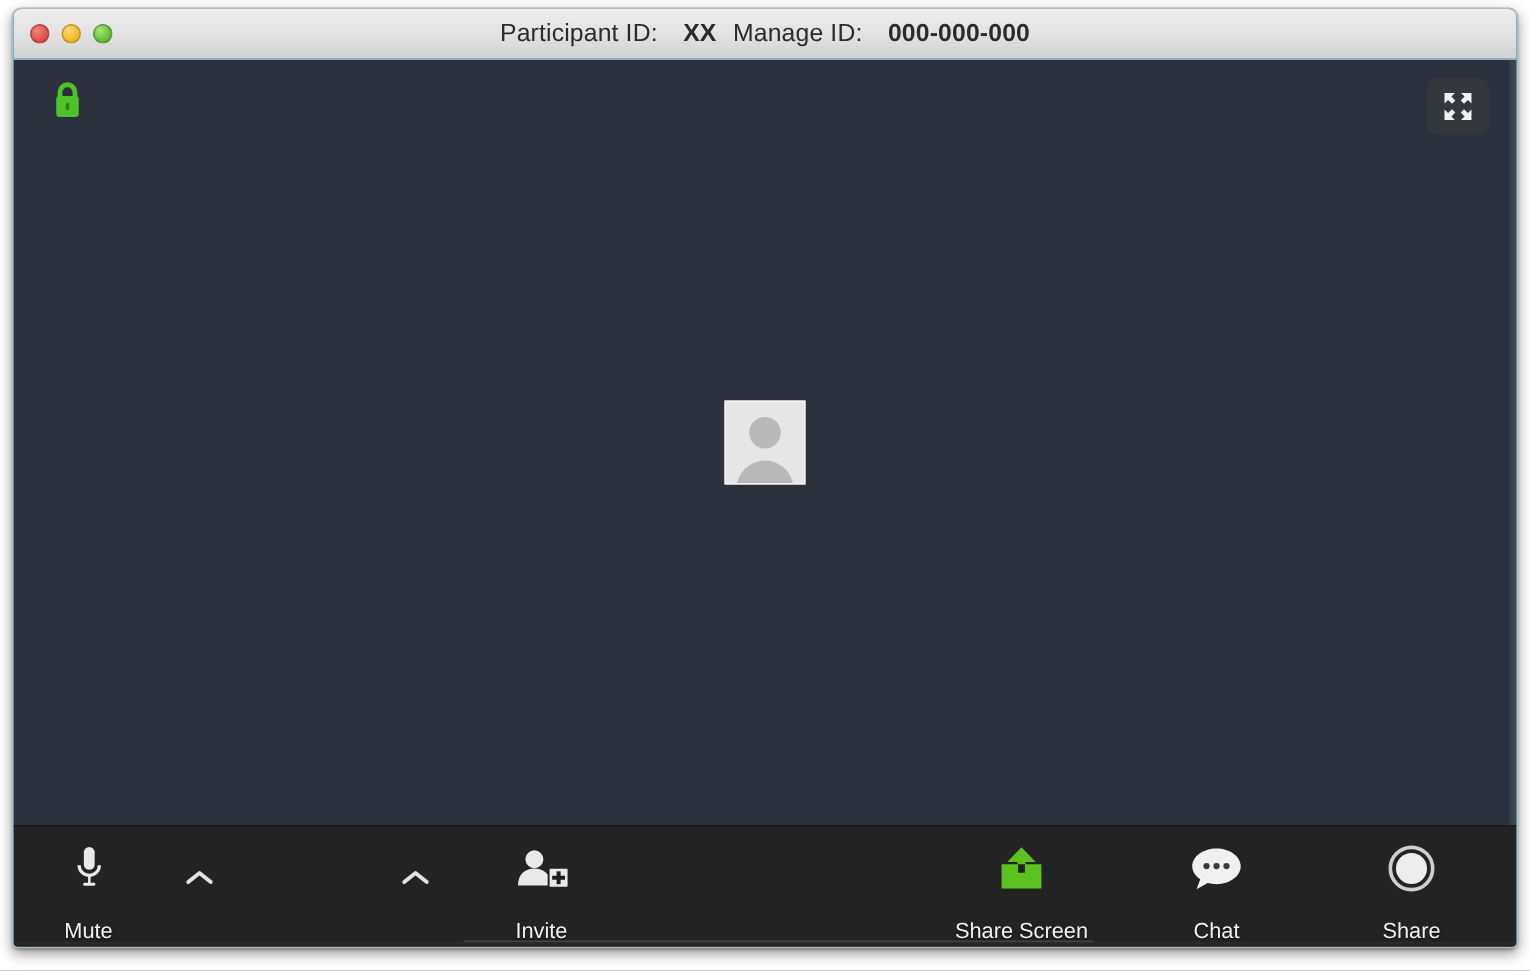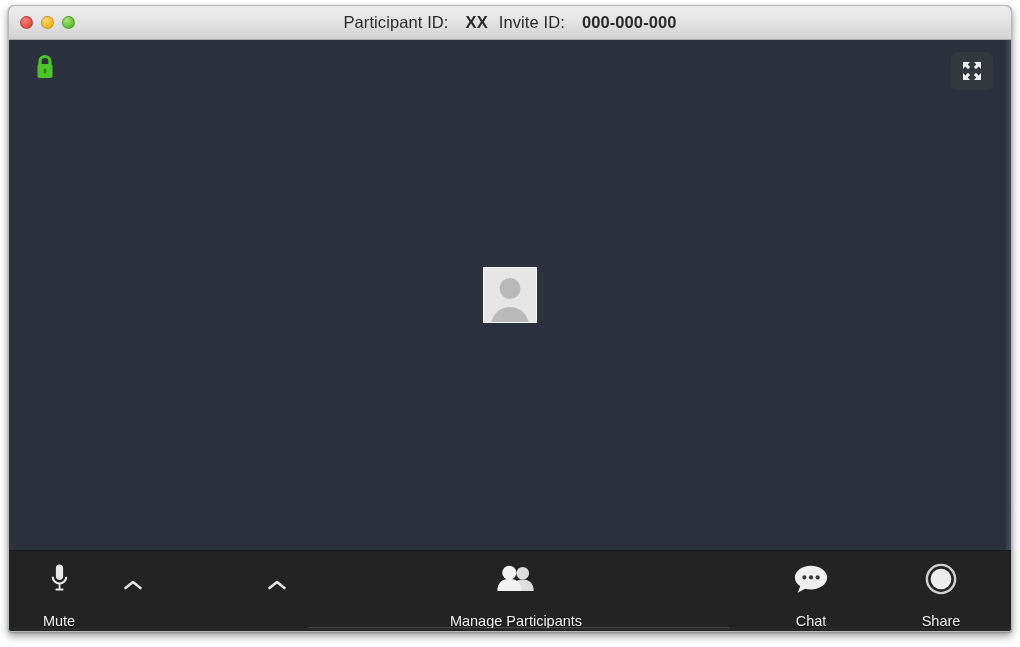--- a/index.html
+++ b/index.html
@@ -226,21 +226,21 @@
         <div class="tl tl-close"></div>
         <div class="tl tl-min"></div>
         <div class="tl tl-max"></div>
       </div>
 
       <div class="title-text">
         <span class="lbl">Participant ID:</span>
         <span class="title-sp"></span>
         <span class="val">XX</span>
         <span class="title-gap"></span>
-        <span class="lbl">Invite ID:</span>
+        <span class="lbl">Manage ID:</span>
         <span class="title-sp"></span>
         <span class="val">000-000-000</span>
       </div>
     </div>
 
     <div class="stage">
 
       <div class="lock-icon">
         <svg viewBox="0 0 24 28" width="24" height="28" aria-hidden="true">
           <path d="M7 12 V8.5 A5 5 0 0 1 17 8.5 V12" fill="none" stroke="#4fc22a" stroke-width="3.2"></path>
@@ -286,33 +286,49 @@
           <path d="M2.5 9 L10 3 L17.5 9" fill="none" stroke="#e4e4e4" stroke-width="2.6" stroke-linecap="round" stroke-linejoin="round"></path>
         </svg>
       </div>
 
       <div class="chevron" style="left:268px;">
         <svg viewBox="0 0 20 12" width="20" height="12" aria-hidden="true">
           <path d="M2.5 9 L10 3 L17.5 9" fill="none" stroke="#e4e4e4" stroke-width="2.6" stroke-linecap="round" stroke-linejoin="round"></path>
         </svg>
       </div>
 
-
-      <div class="tb-item" style="left:507px;">
-        <div class="tb-icon">
-          <svg viewBox="0 0 46 32" width="44" height="32" aria-hidden="true">
-            <circle cx="30" cy="10" r="6.6" fill="#dedede"></circle>
-            <path d="M18.5 28.5 C18.5 19.8 24 16.5 30 16.5 C36 16.5 41.5 19.8 41.5 28.5 Z" fill="#dedede"></path>
-            <circle cx="16" cy="9.5" r="7.4" fill="#f2f2f2"></circle>
-            <path d="M3.5 28.5 C3.5 19.2 9.5 15.8 16 15.8 C22.5 15.8 28.5 19.2 28.5 28.5 Z" fill="#f2f2f2"></path>
-          </svg>
-        </div>
-        <div class="tb-label">Manage Participants</div>
-      </div>
-
+      <div class="tb-item" style="left:352px;">
+        <div class="tb-icon">
+          <svg viewBox="0 0 40 32" width="38" height="32" aria-hidden="true">
+            <circle cx="15" cy="9.5" r="6.3" fill="#e9e9e9"></circle>
+            <path d="M3.5 28 C3.5 19.5 9 16 15 16 C21 16 26.5 19.5 26.5 28 Z" fill="#e9e9e9"></path>
+            <rect x="25" y="15.5" width="14" height="14" rx="1" fill="#e9e9e9" stroke="#232323" stroke-width="1.4"></rect>
+            <rect x="30.6" y="18" width="2.8" height="9" fill="#1d1d1d"></rect>
+            <rect x="27.5" y="21.1" width="9" height="2.8" fill="#1d1d1d"></rect>
+          </svg>
+        </div>
+        <div class="tb-label">Invite</div>
+      </div>
+
+
+      <div class="tb-item" style="left:672px;">
+        <div class="tb-icon">
+          <svg viewBox="0 0 38 34" width="36" height="34" aria-hidden="true">
+            <path d="M5 14 H33 V31 H5 Z" fill="#5cc220"></path>
+            <rect x="16.2" y="8" width="5.6" height="14" fill="#5cc220"></rect>
+            <path d="M19 2 L29 12.5 H9 Z" fill="#5cc220"></path>
+            <rect x="16.2" y="12" width="5.6" height="10" fill="#232323" opacity="0"></rect>
+            <path d="M19 3.5 L27.2 12 H10.8 Z" fill="#5cc220"></path>
+            <rect x="16.6" y="11" width="4.8" height="11" fill="#5cc220"></rect>
+            <path d="M5.5 14.5 H32.5 V30.5 H5.5 Z" fill="#5cc220"></path>
+            <rect x="16.6" y="14" width="4.8" height="6" fill="#232323"></rect>
+          </svg>
+        </div>
+        <div class="tb-label">Share Screen</div>
+      </div>
 
       <div class="tb-item" style="left:802px;">
         <div class="tb-icon">
           <svg viewBox="0 0 40 34" width="38" height="34" aria-hidden="true">
             <path d="M20 3 C29.4 3 37 8.6 37 15.5 C37 22.4 29.4 28 20 28 C17.8 28 15.7 27.7 13.8 27.2 L6 31.5 L8.6 24.6 C5.1 22.3 3 19.1 3 15.5 C3 8.6 10.6 3 20 3 Z" fill="#f0f0f0"></path>
             <circle cx="13" cy="15.3" r="2.2" fill="#3a3a3a"></circle>
             <circle cx="20" cy="15.3" r="2.2" fill="#3a3a3a"></circle>
             <circle cx="27" cy="15.3" r="2.2" fill="#3a3a3a"></circle>
           </svg>
         </div>

